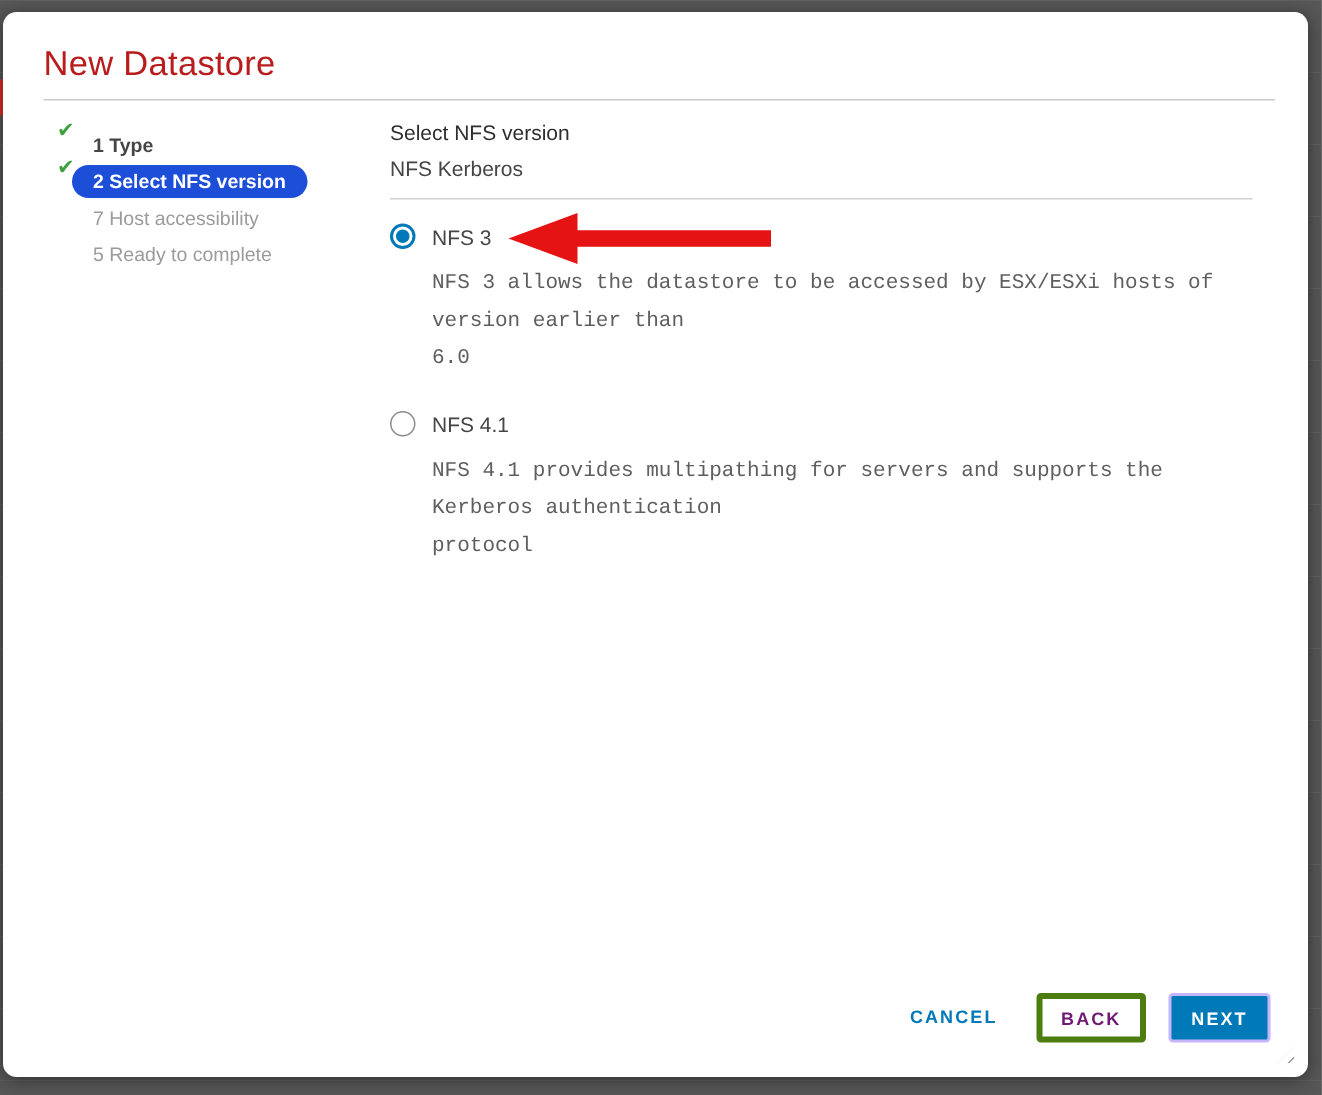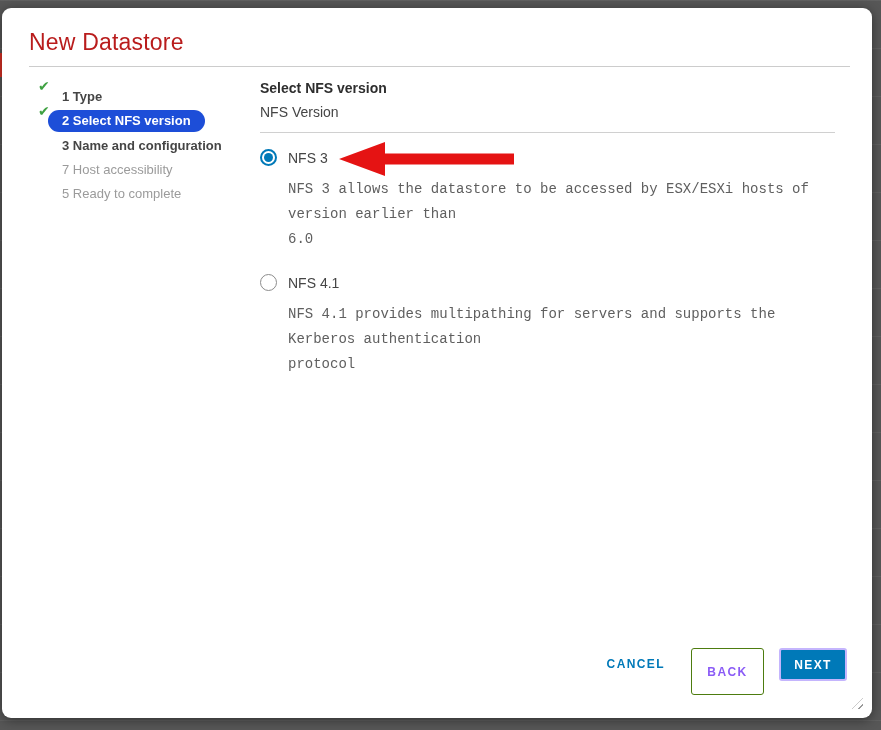--- a/index.html
+++ b/index.html
@@ -75,21 +75,21 @@
   }
   
   .main {
     position: absolute;
     left: 258px; top: 72px;
     width: 575px;
   }
   .content-heading {
     margin: 0;
     font-size: 14px;
-    font-weight: 700;
+    font-weight: 400;
     color: #2e2e2e;
   }
   .content-subheading {
     margin-top: 8px;
     font-size: 14px;
     color: #454545;
   }
   .content-divider {
     margin-top: 12px;
     border-top: 1px solid #d0d0d0;
@@ -160,23 +160,23 @@
   }
   .btn-link {
     background: transparent;
     border: none;
     color: #0079b8;
     padding: 9px 10px;
     margin-right: 16px;
   }
   .btn-outline {
     background: #ffffff;
-    border: 1px solid #4d7c0f;
-    color: #8b5cf6;
-    width: 73px; height: 47px;
+    border: 4px solid #4d7c0f;
+    color: #701a75;
+    width: 73px; height: 33px;
     margin-right: 15px;
   }
   .btn-primary {
     background: #0079b8;
     border: 2px solid #c4b5fd;
     color: #ffffff;
     width: 68px; height: 33px;
     font-weight: 700;
   }
   .resize-handle {
@@ -202,37 +202,33 @@
 
     <nav class="steps">
       <div class="step completed">
         <span class="check">✔</span>
         <span class="step-label">1 Type</span>
       </div>
       <div class="step current">
         <span class="check">✔</span>
         <span class="step-label">2 Select NFS version</span>
       </div>
-      <div class="step upcoming">
-        <span class="check empty">✔</span>
-        <span class="step-label">3 Name and configuration</span>
-      </div>
       <div class="step pending">
         <span class="check empty">✔</span>
         <span class="step-label">7 Host accessibility</span>
       </div>
       <div class="step pending">
         <span class="check empty">✔</span>
         <span class="step-label">5 Ready to complete</span>
       </div>
     </nav>
 
     <main class="main">
       <h2 class="content-heading">Select NFS version</h2>
-      <div class="content-subheading">NFS Version</div>
+      <div class="content-subheading">NFS Kerberos</div>
       <div class="content-divider"></div>
 
       <div class="option-row">
         <span class="radio selected"></span>
         <span class="option-label">NFS 3</span>
         <svg class="annotation-arrow" viewBox="0 0 175 34" xmlns="http://www.w3.org/2000/svg">
           <polygon points="0,17 46,0 46,11.5 175,11.5 175,22.5 46,22.5 46,34" fill="#e51313"></polygon>
         </svg>
       </div>
       <p class="option-desc">NFS 3 allows the datastore to be accessed by ESX/ESXi hosts of version earlier than

